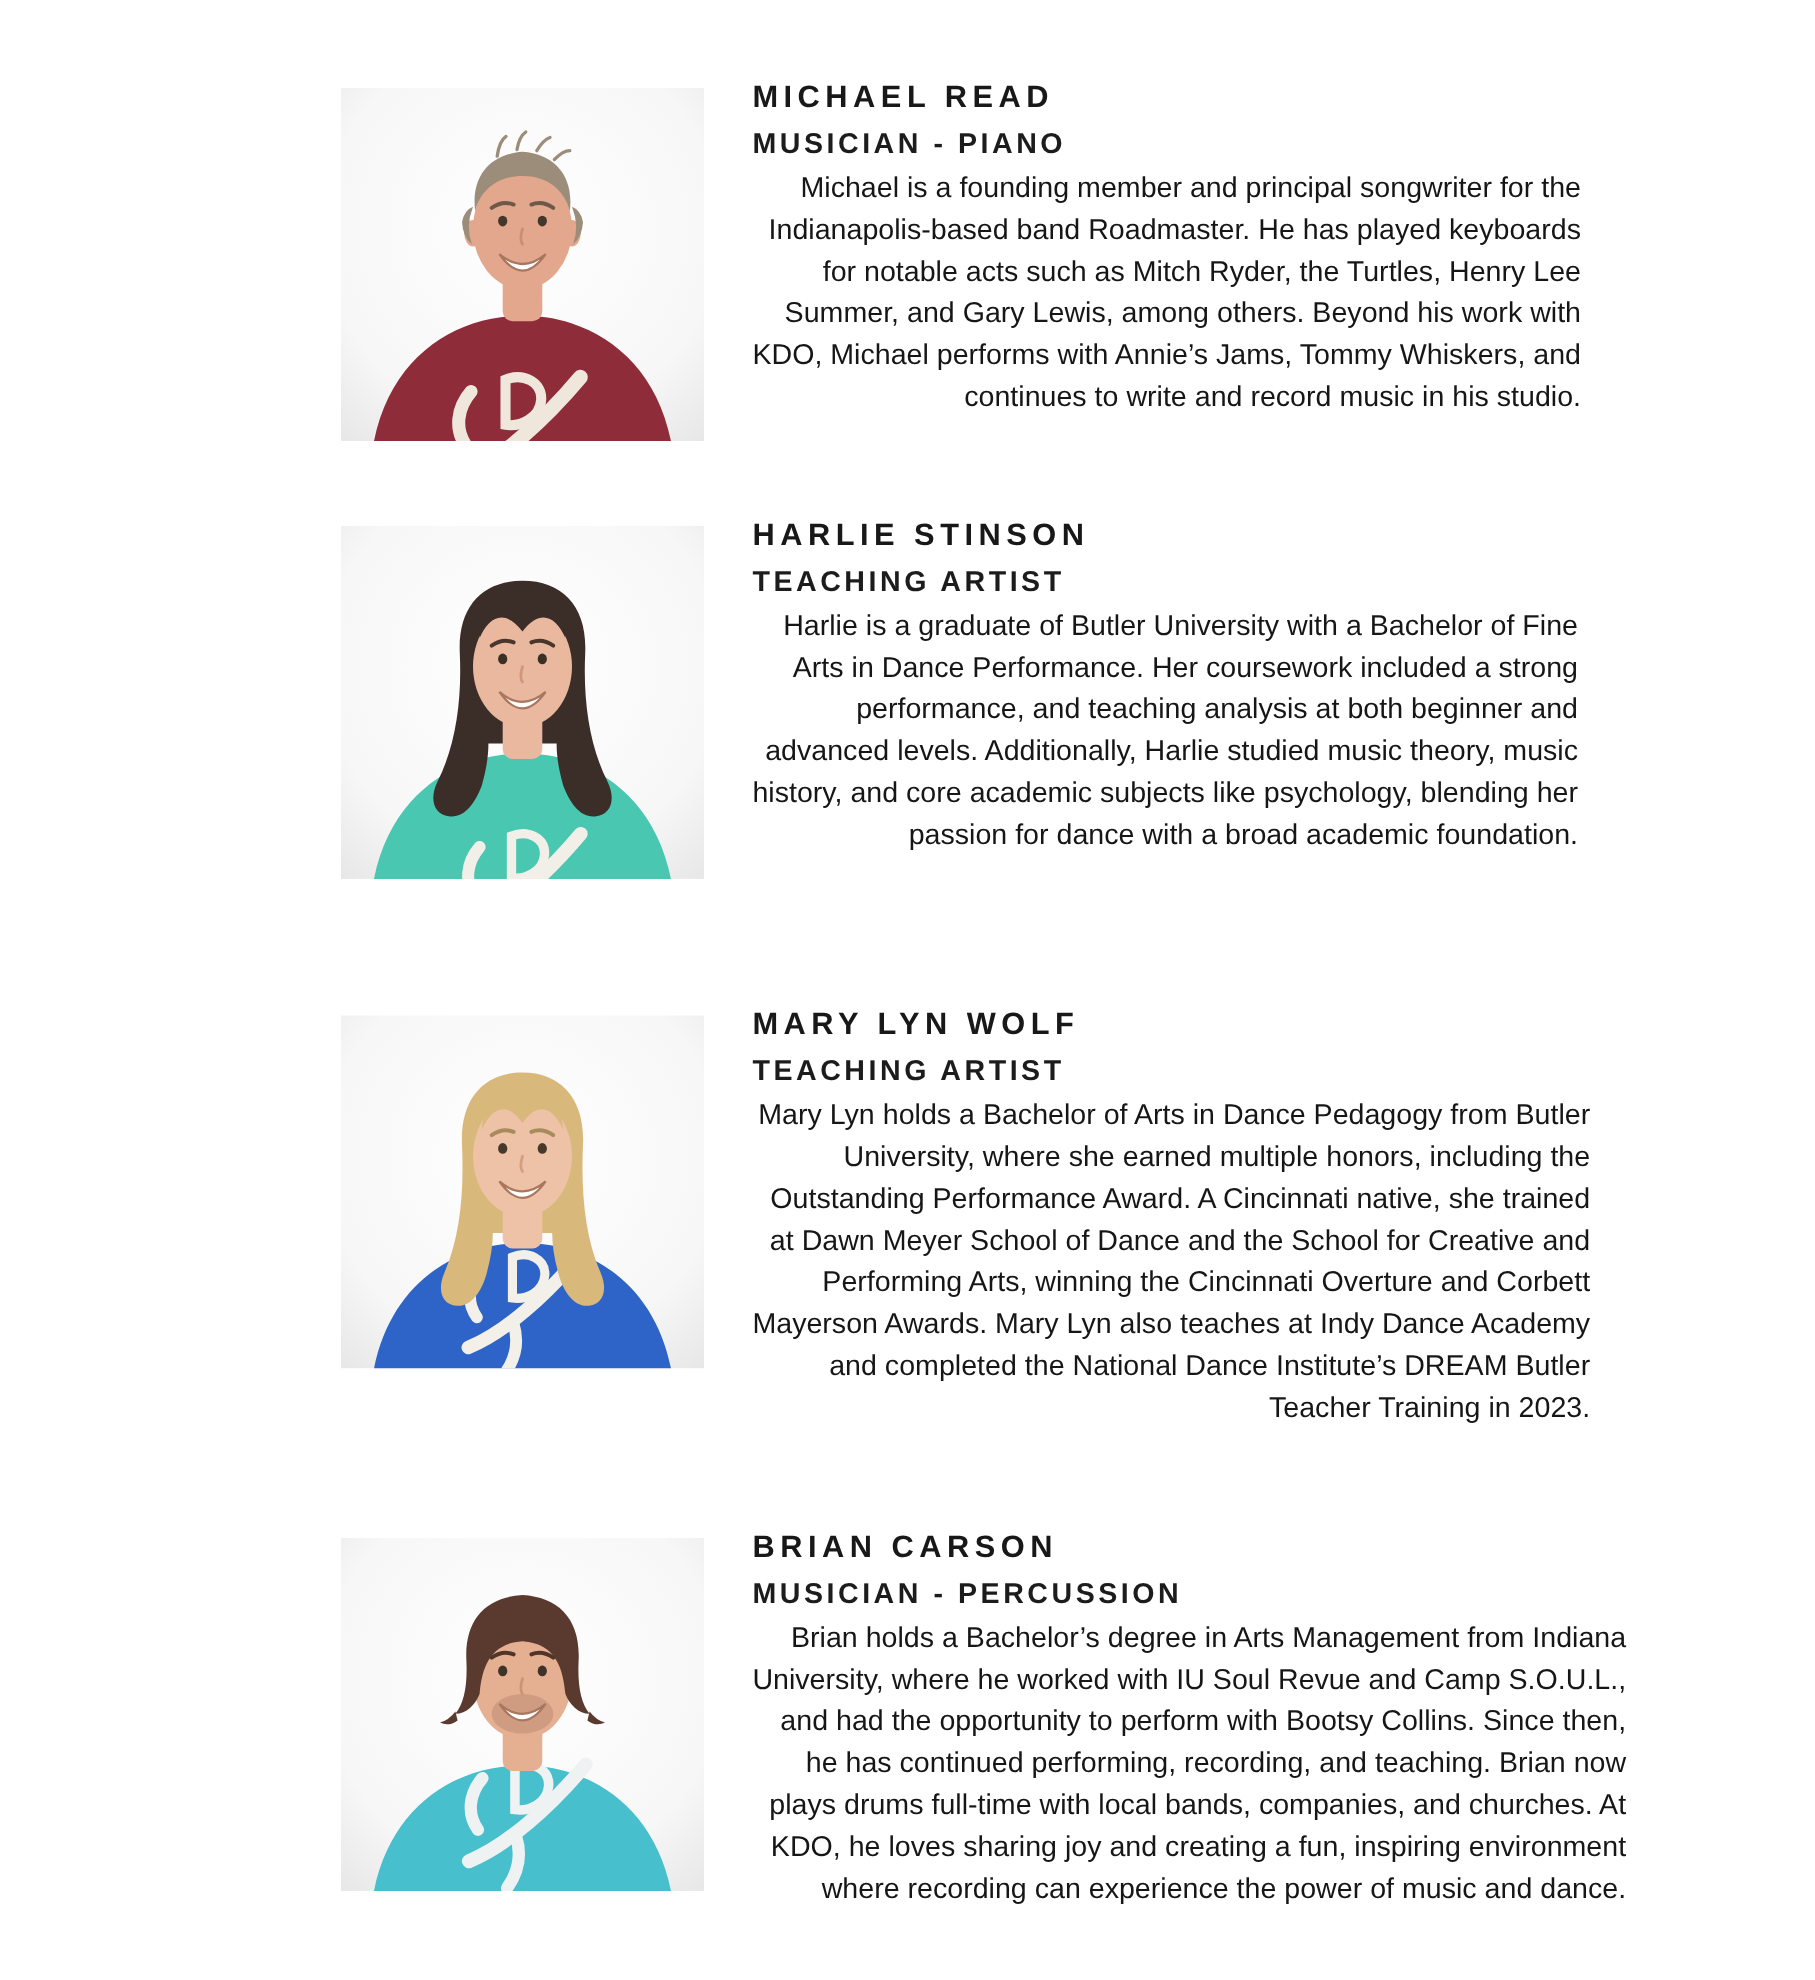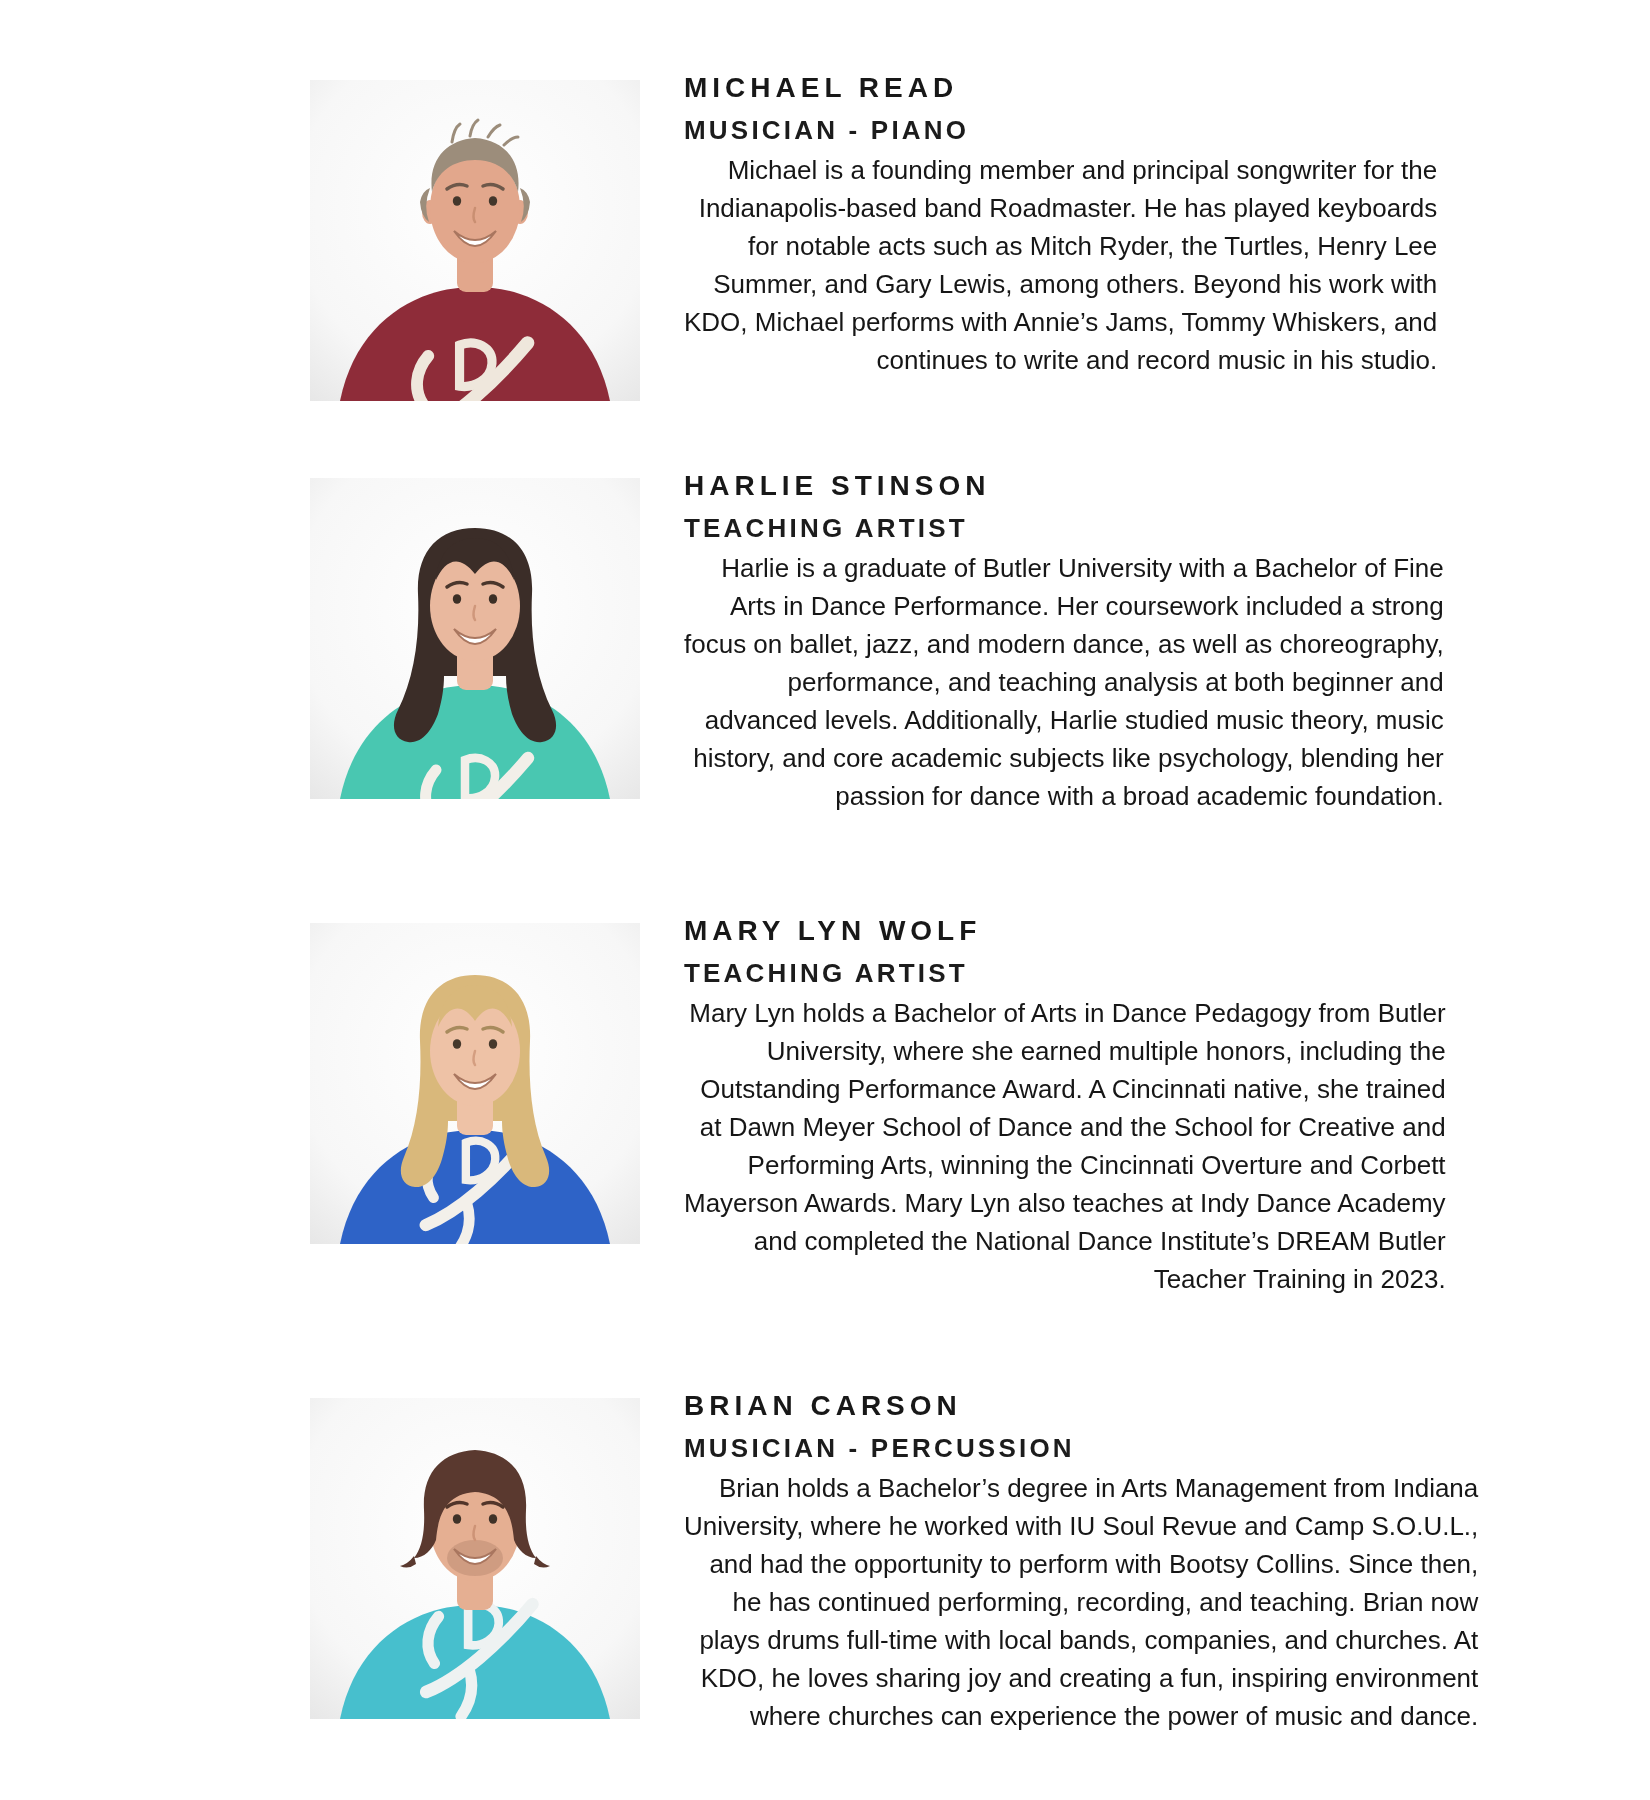--- a/index.html
+++ b/index.html
@@ -114,21 +114,20 @@
       <path d="M165,128 q-3,10 0,14" stroke="#cf977b" stroke-width="2.5" fill="none" stroke-linecap="round"></path>
       <path d="M144,151 Q165,169 186,151 Q165,181 144,151 Z" fill="#ffffff" stroke="#a9765f" stroke-width="2"></path>
     </g>
   </svg>
   <div class="info">
     <h2 class="name">HARLIE STINSON</h2>
     <div class="role">TEACHING ARTIST</div>
     <div class="bio">
       <div class="bio-line">Harlie is a graduate of Butler University with a Bachelor of Fine</div>
       <div class="bio-line">Arts in Dance Performance. Her coursework included a strong</div>
-      <div class="bio-line">focus on ballet, jazz, and modern dance, as well as choreography,</div>
       <div class="bio-line">performance, and teaching analysis at both beginner and</div>
       <div class="bio-line">advanced levels. Additionally, Harlie studied music theory, music</div>
       <div class="bio-line">history, and core academic subjects like psychology, blending her</div>
       <div class="bio-line">passion for dance with a broad academic foundation.</div>
     </div>
   </div>
 </section>
 
 <section class="member" style="top:914px">
   <svg class="photo" viewBox="0 0 330 321" role="img">
@@ -193,16 +192,16 @@
   <div class="info">
     <h2 class="name">BRIAN CARSON</h2>
     <div class="role">MUSICIAN - PERCUSSION</div>
     <div class="bio">
       <div class="bio-line">Brian holds a Bachelor’s degree in Arts Management from Indiana</div>
       <div class="bio-line">University, where he worked with IU Soul Revue and Camp S.O.U.L.,</div>
       <div class="bio-line">and had the opportunity to perform with Bootsy Collins. Since then,</div>
       <div class="bio-line">he has continued performing, recording, and teaching. Brian now</div>
       <div class="bio-line">plays drums full-time with local bands, companies, and churches. At</div>
       <div class="bio-line">KDO, he loves sharing joy and creating a fun, inspiring environment</div>
-      <div class="bio-line">where churches can experience the power of music and dance.</div>
+      <div class="bio-line">where recording can experience the power of music and dance.</div>
     </div>
   </div>
 </section>
 
 </body></html>

